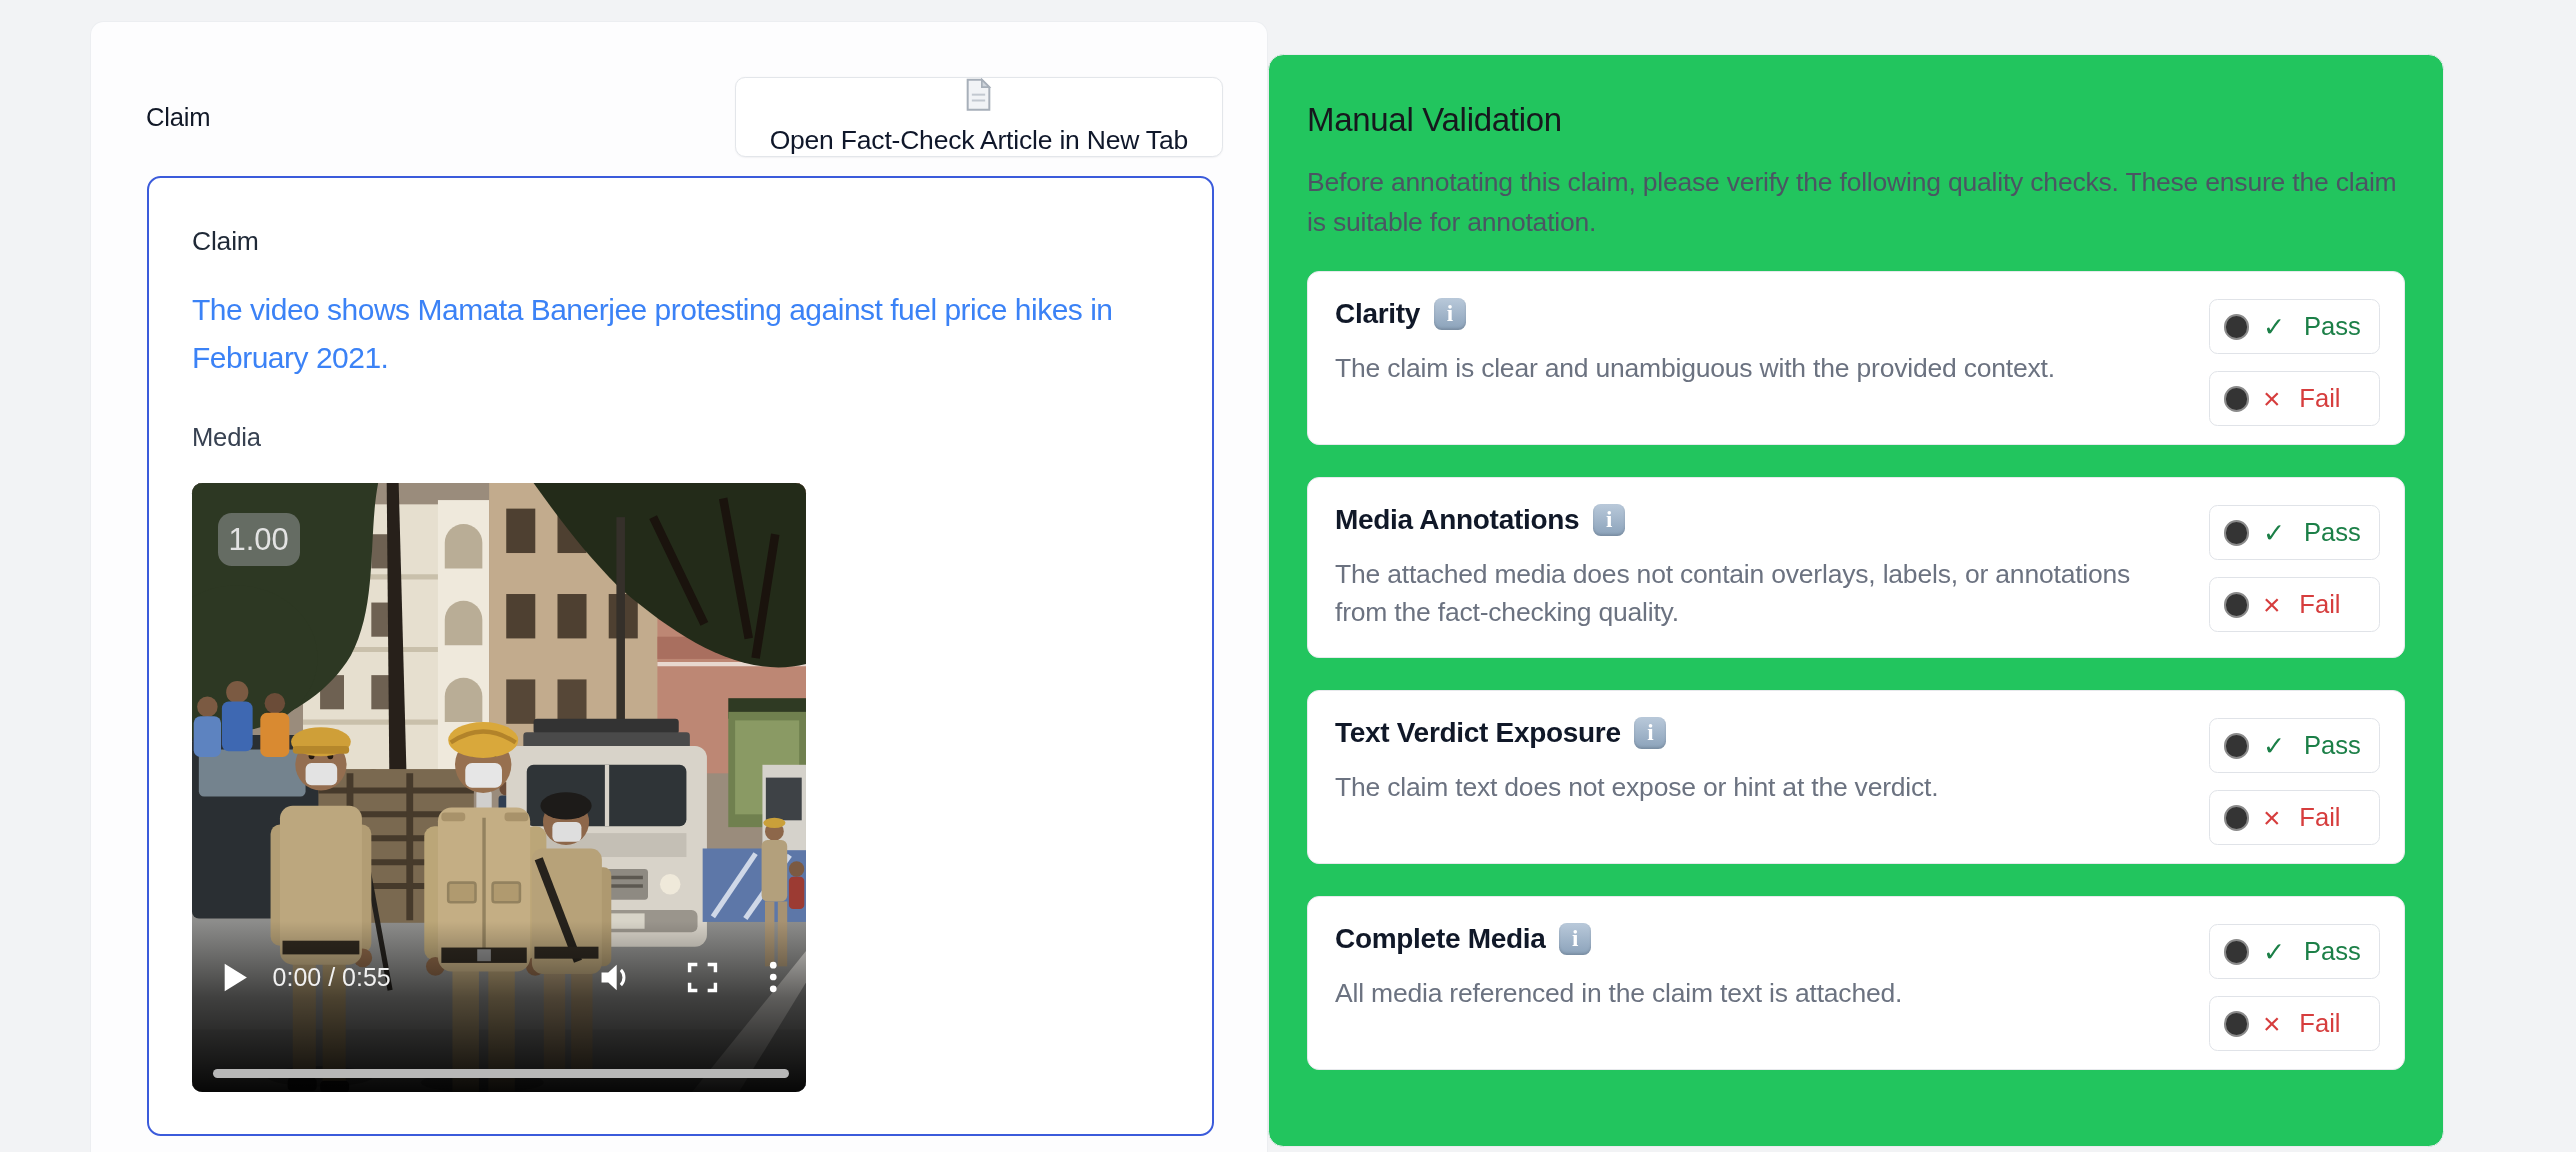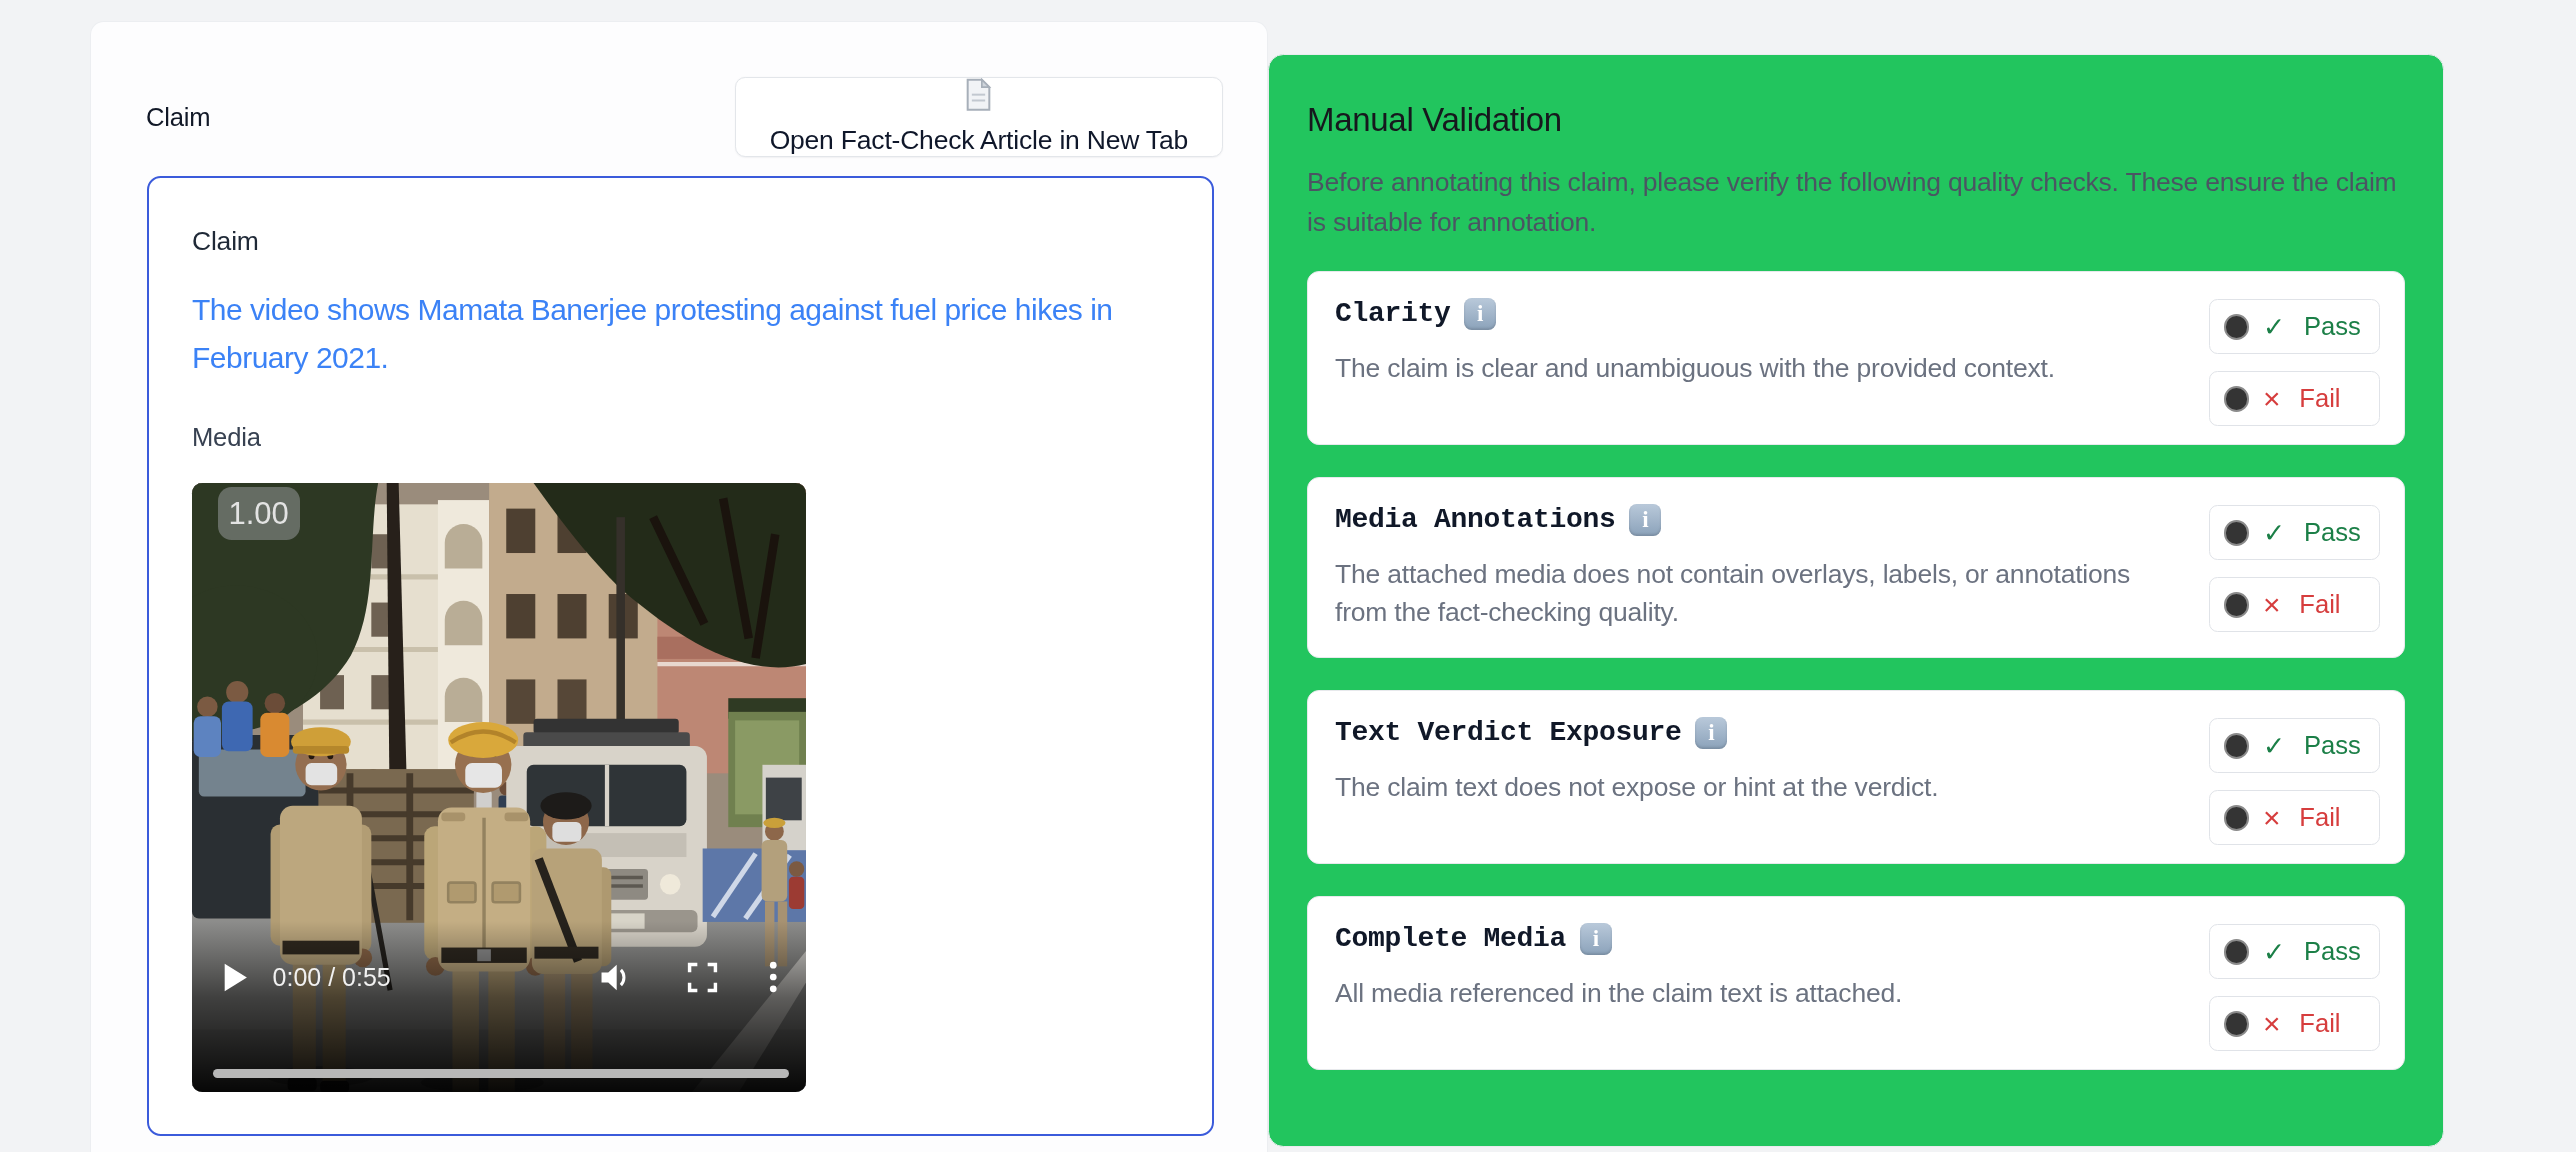--- a/index.html
+++ b/index.html
@@ -43,21 +43,21 @@
   }
   .media-label{ margin-top:41px; font-size:25.6px; color:#374151; }
 
   
   .video-player{
     position:relative; margin-top:31px; width:614px; height:609px;
     background:#000; border-radius:10.2px; overflow:hidden; cursor:pointer;
   }
   .video-scene{ position:absolute; inset:0; display:block; }
   .speed-badge{
-    position:absolute; left:25.6px; top:4px; width:82px; height:53px;
+    position:absolute; left:25.6px; top:30px; width:82px; height:53px;
     background:rgba(158,160,163,.5); border-radius:13.7px;
     display:flex; align-items:center; justify-content:center;
     font-size:31px; color:rgba(238,238,238,.92); letter-spacing:0;
   }
   .video-controls{
     position:absolute; left:0; right:0; bottom:0; height:171px;
     background:linear-gradient(180deg, rgba(0,0,0,0) 0%, rgba(0,0,0,.55) 45%, rgba(0,0,0,.95) 100%);
   }
   .controls-row{
     position:absolute; left:31px; right:29px; top:39px; height:34px;
@@ -82,21 +82,21 @@
   .panel-title{ margin:6.8px 0 0; font-size:33px; font-weight:500; color:#16181d; letter-spacing:-0.3px; }
   .panel-desc{ margin:24px 0 0; font-size:26.5px; line-height:1.5; color:#4b5563; max-width:1093px; }
 
   .check-card{
     position:relative; margin-top:32px; min-height:174px;
     background:#fff; border:1.7px solid #e7e9ec; border-radius:12px;
     padding:25.6px 222px 25.6px 27px;
   }
   #checks .check-card:first-child{ margin-top:29px; }
   .check-title-row{ display:flex; align-items:center; gap:13.7px; }
-  .check-title{ font-size:28px; font-weight:700; color:#101828; letter-spacing:-0.3px;font-family:Liberation Mono, monospace; }
+  .check-title{ font-size:28px; font-weight:700; color:#101828; letter-spacing:-0.3px; }
   .info-icon{
     width:32px; height:32px; border-radius:7.7px;
     background:linear-gradient(180deg,#b9c9da,#8ba2ba);
     color:#fff; display:flex; align-items:center; justify-content:center;
     font-family:"Liberation Serif", serif; font-weight:700; font-size:23px;
     box-shadow:inset 0 -1.7px 2.6px rgba(0,0,0,.14); cursor:pointer;
   }
   .check-desc{ margin:19px 0 0; font-size:26.5px; color:#6b7280; line-height:1.45; max-width:841px; }
   .check-buttons{ position:absolute; right:24px; top:27px; display:flex; flex-direction:column; gap:17px; }
   .pf-btn{

